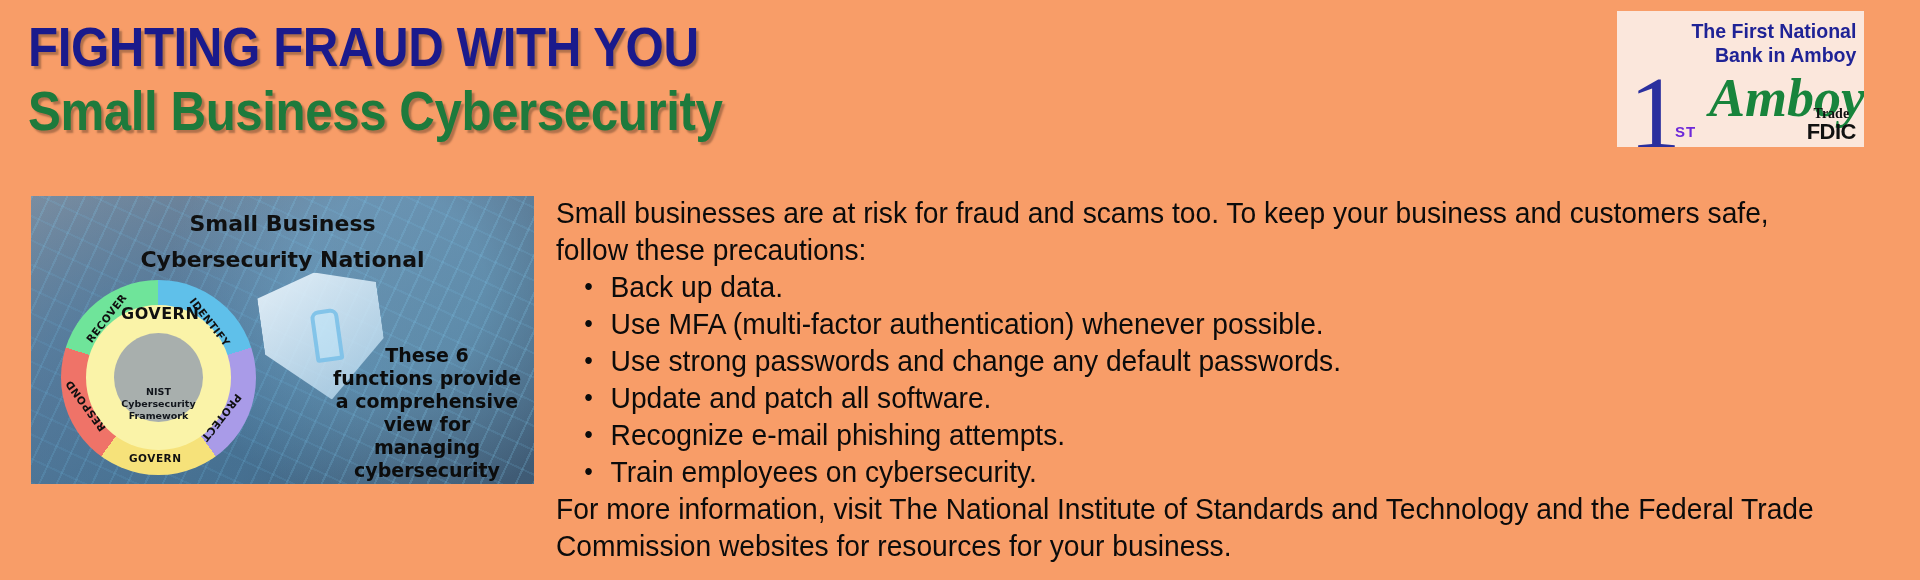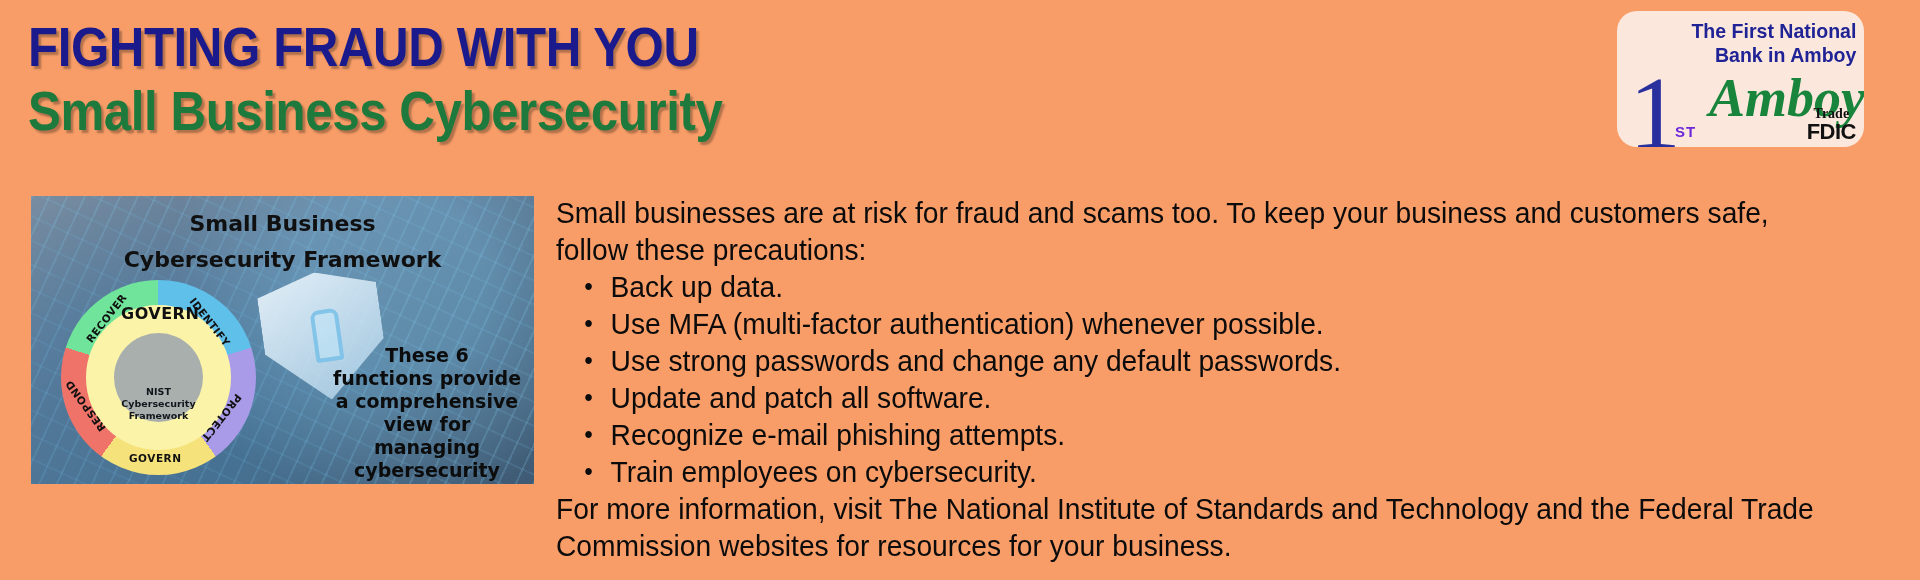--- a/index.html
+++ b/index.html
@@ -55,21 +55,20 @@
 
   
   .logo-card {
     position: absolute;
     left: 1617px;
     top: 11px;
     width: 247px;
     height: 136px;
     background: #FBE7DC;
     overflow: hidden;
-    border-radius: 20px;
   }
   .logo-title {
     position: absolute;
     right: 8px;
     top: 8px;
     text-align: right;
     font-family: "Liberation Sans Narrow", "Liberation Sans", sans-serif;
     font-weight: bold;
     font-size: 21px;
     line-height: 24px;
@@ -320,21 +319,21 @@
     </div>
     <div class="logo-fdic">
       <div class="member">Trade</div>
       <div class="fdic">FDIC</div>
     </div>
   </div>
 
   <div class="framework">
     <div class="fw-title">
       <span>Small Business</span>
-      <span>Cybersecurity Framework</span>
+      <span>Cybersecurity National</span>
     </div>
 
     <div class="donut-wrap">
       <div class="donut-outer"></div>
       <div class="donut-mid"></div>
       <div class="donut-core">
         <div class="donut-core-text">
           <span>NIST</span>
           <span>Cybersecurity</span>
           <span>Framework</span>

